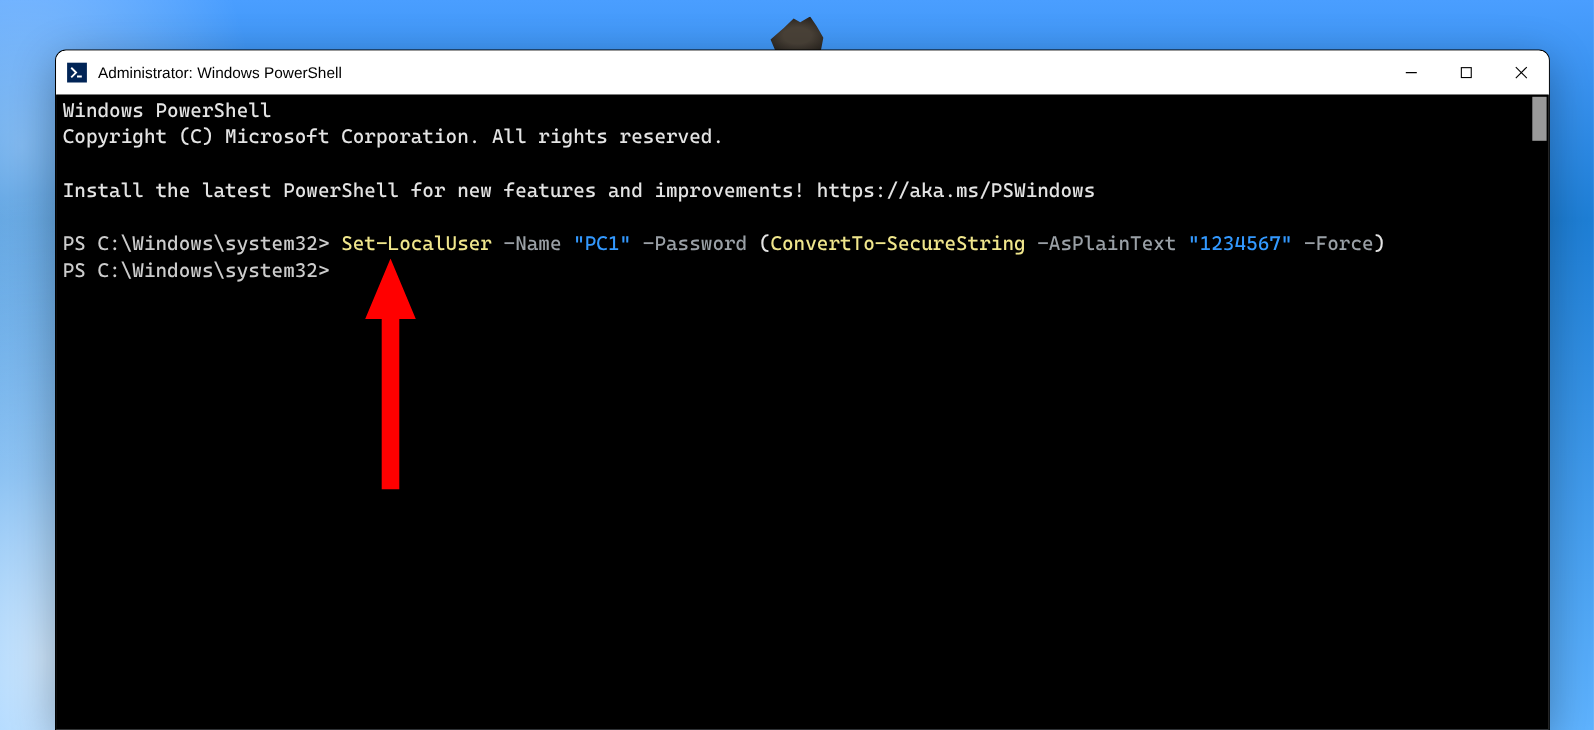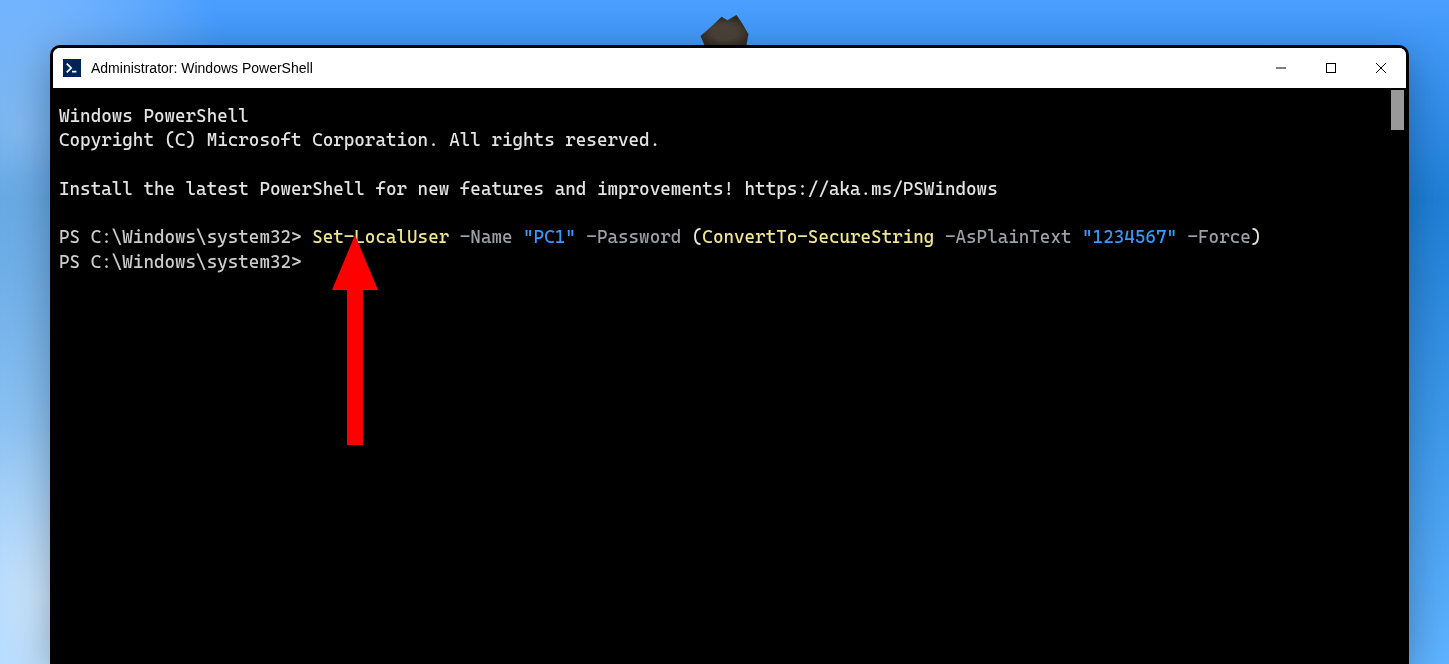--- a/index.html
+++ b/index.html
@@ -33,21 +33,21 @@
       pointer-events: none;
     }
 
     .window {
       position: absolute;
       top: 45px;
       left: 50px;
       width: 1359px;
       height: 619px;
       background: #fff;
-      border: 3px solid #000000;
+      border: 1px solid #000000;
       border-radius: 10px 10px 0 0;
       overflow: hidden;
       box-shadow: 0 10px 40px rgba(0,0,0,0.3);
       display: flex;
       flex-direction: column;
     }
     .titlebar {
       height: 40px;
       display: flex;
       align-items: center;
@@ -90,21 +90,21 @@
       background: #000;
       overflow: hidden;
     }
     .terminal {
       flex: 1;
       background: #000;
       color: #ccc;
       font-family: Consolas, "Cascadia Mono", monospace;
       font-size: 18px;
       line-height: 1.35;
-      padding: 16px 6px;
+      padding: 3px 6px;
       white-space: pre;
       overflow: hidden;
       position: relative;
     }
     .scrollbar-track {
       width: 17px;
       background: #000;
       position: relative;
     }
     .scrollbar-thumb {

